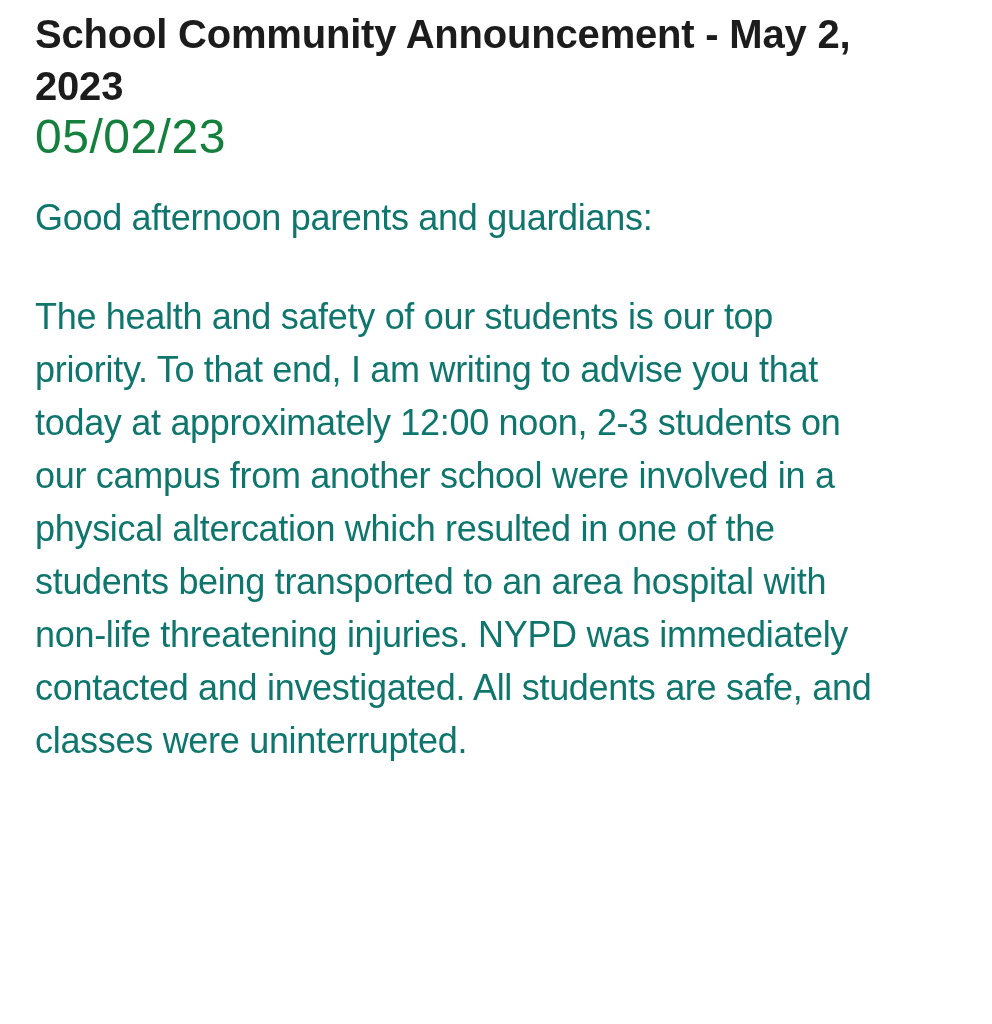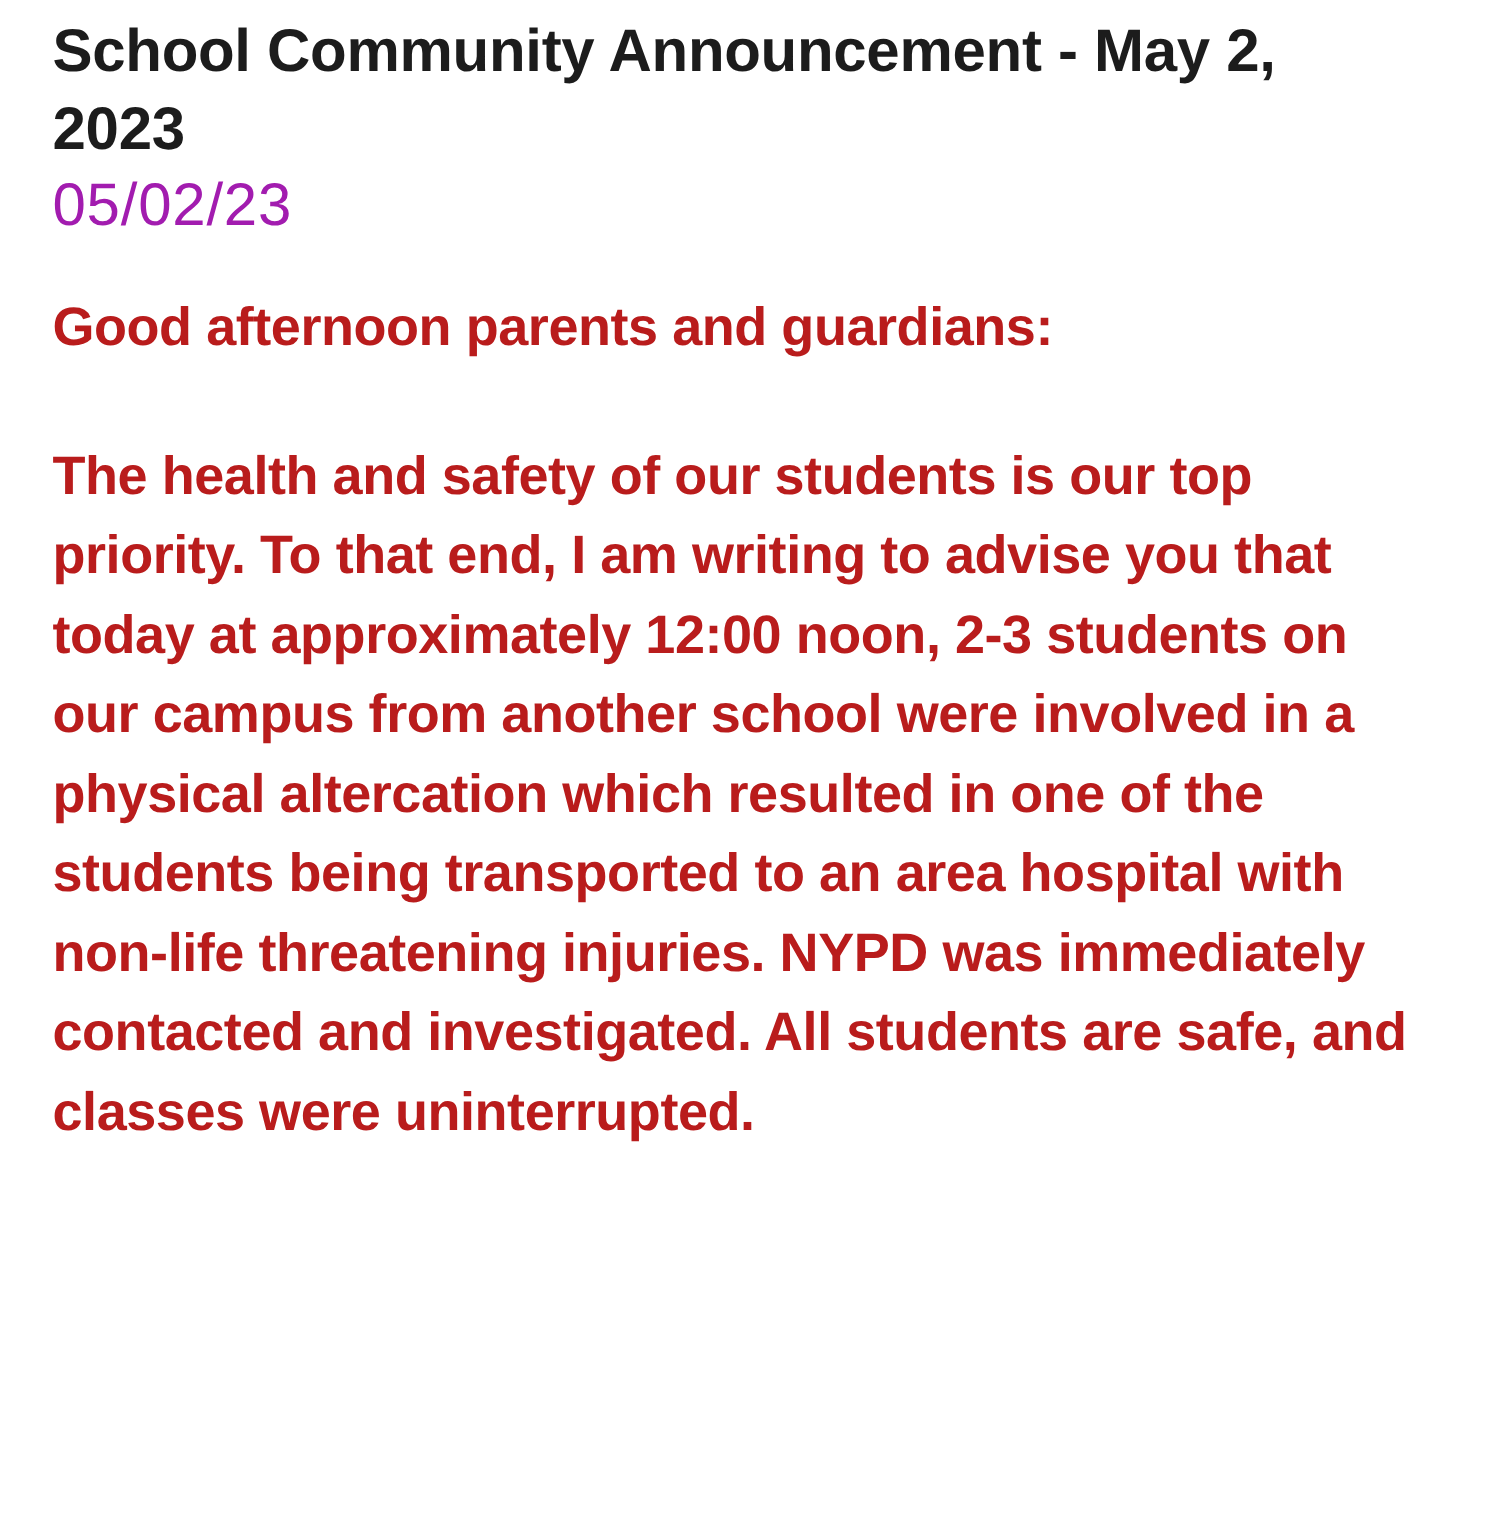--- a/index.html
+++ b/index.html
@@ -21,32 +21,32 @@
   }
   .doc h1 {
     margin: 0;
     font-size: 40px;
     line-height: 52px;
     font-weight: 700;
     color: #1c1c1c;
     letter-spacing: -0.2px;
   }
   .doc .date {
-    font-size: 40px;
+    font-size: 48px;
     line-height: 50px;
     font-weight: 400;
-    color: #a21caf;
+    color: #15803d;
     letter-spacing: 0.5px;
   }
   .doc .body p {
     margin: 0 0 46px 0;
     font-size: 36px;
     line-height: 53px;
-    font-weight: 700;
-    color: #b91c1c;
+    font-weight: 400;
+    color: #0f766e;
     letter-spacing: -0.3px;
   }
   .doc .body p:first-child {
     margin-top: 29px;
   }
 </style>
 </head>
 <body>
 
 <main class="doc">

